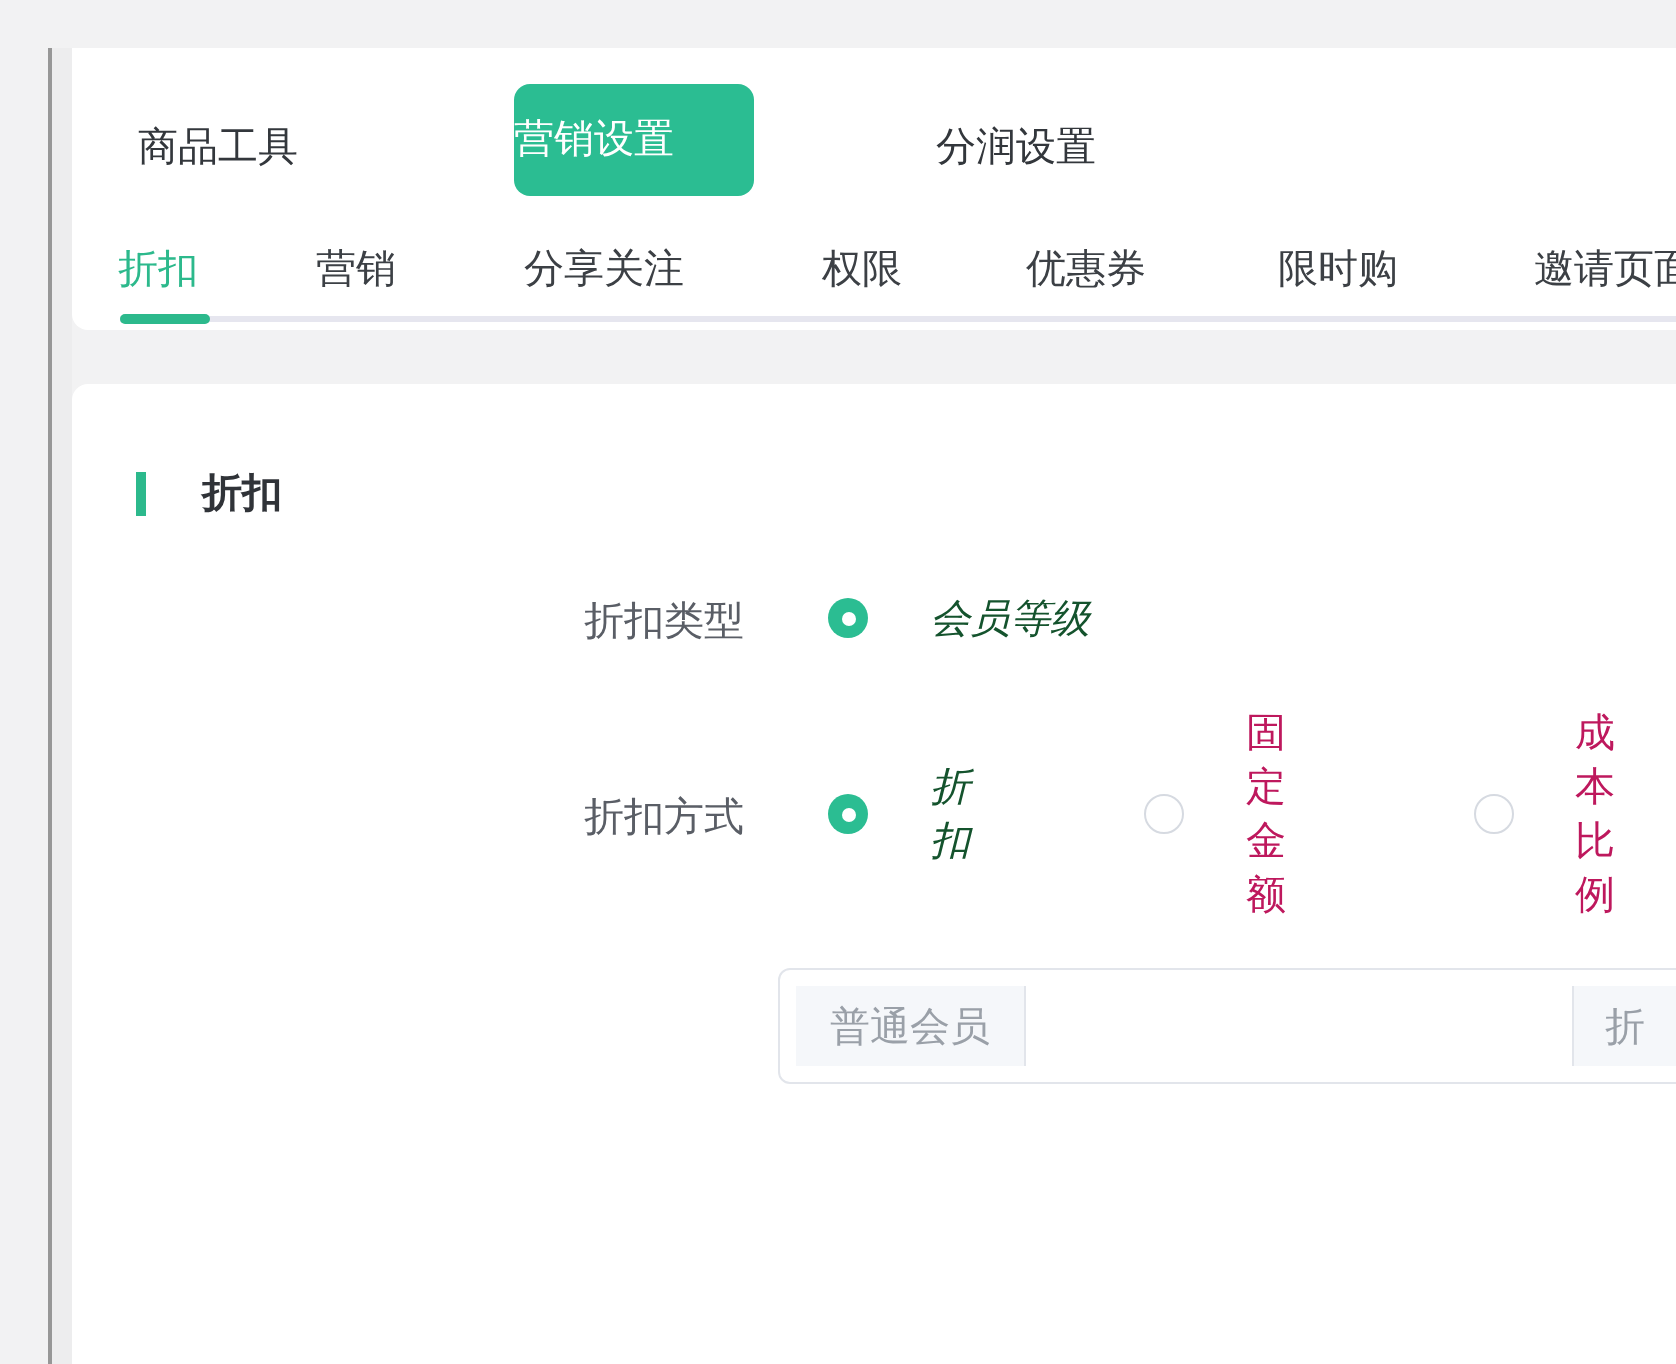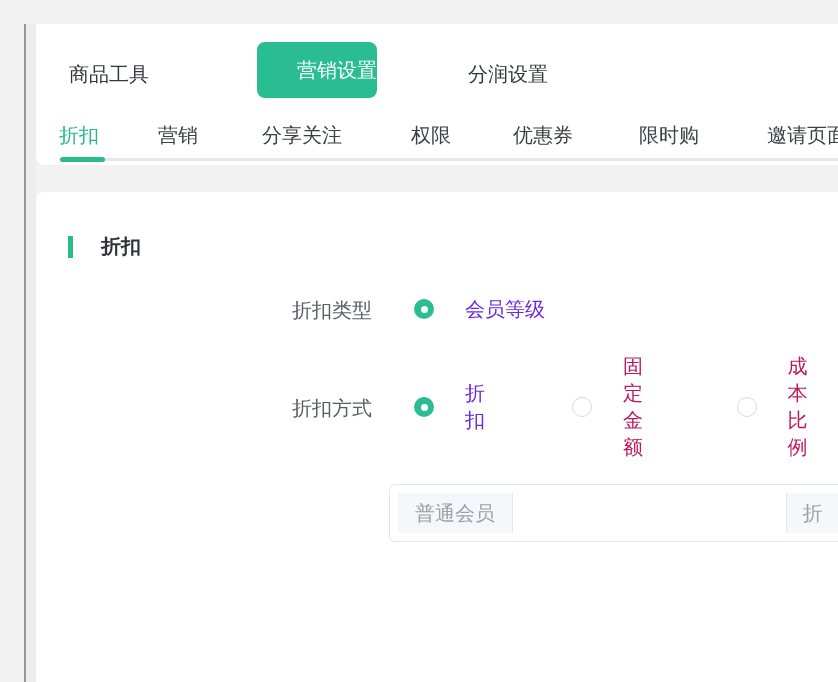--- a/index.html
+++ b/index.html
@@ -19,21 +19,21 @@
     background:#fff; border-radius:0 0 0 8px;
   }
   .top-tab {
     position:absolute; top:28px; height:28px; line-height:28px;
     font-size:20px; color:#33373c; cursor:pointer; white-space:nowrap;
   }
   .top-tab.t0 { left:25px; }
   .top-tab.t2 { left:424px; }
   .top-tab-btn {
     position:absolute; left:213px; top:10px; width:120px; height:56px;
-    line-height:56px; text-align:right; font-size:20px; color:#ffffff;
+    line-height:56px; text-align:left; font-size:20px; color:#ffffff;
     background:#2bbd92; border-radius:8px; cursor:pointer;
   }
   .sub-tab {
     position:absolute; top:90px; height:26px; line-height:26px;
     font-size:20px; color:#3c4045; cursor:pointer; white-space:nowrap;
   }
   .sub-tab.active { color:#2cb98c; }
   .sub-tab.s0 { left:15px; }
   .sub-tab.s1 { left:114px;text-align:right; }
   .sub-tab.s2 { left:218px; }
@@ -73,21 +73,21 @@
   .radio-group { margin-left:18px; display:flex; align-items:center; gap:55px; }
   .radio-item { display:flex; align-items:center; gap:15px; cursor:pointer; }
   .radio { width:20px; height:20px; border-radius:50%; position:relative; flex:none; }
   .radio.checked { background:#2bbd92; }
   .radio.checked::after {
     content:""; position:absolute; left:50%; top:50%; width:7px; height:7px;
     margin:-3.5px 0 0 -3.5px; border-radius:50%; background:#fff;
   }
   .radio.unchecked { background:#fff; border:1px solid #d6dae1; }
   .radio-label { font-size:20px; color:#be185d; }
-  .radio-label.green { color:#6d28d9; }
+  .radio-label.green { color:#14532d;font-style:italic; }
   .input-group {
     position:absolute; left:345px; top:284px; width:458px; height:58px;
     display:flex; background:#fff;
     border:1px solid #e2e5eb; border-radius:6px; overflow:hidden;
   }
   .addon {
     background:#f5f7fa; color:#9aa0a8; font-size:20px;
     display:flex; align-items:center; justify-content:center; flex:none;
   }
   .addon.prefix { width:115px; border-right:1px solid #e2e5eb; }

